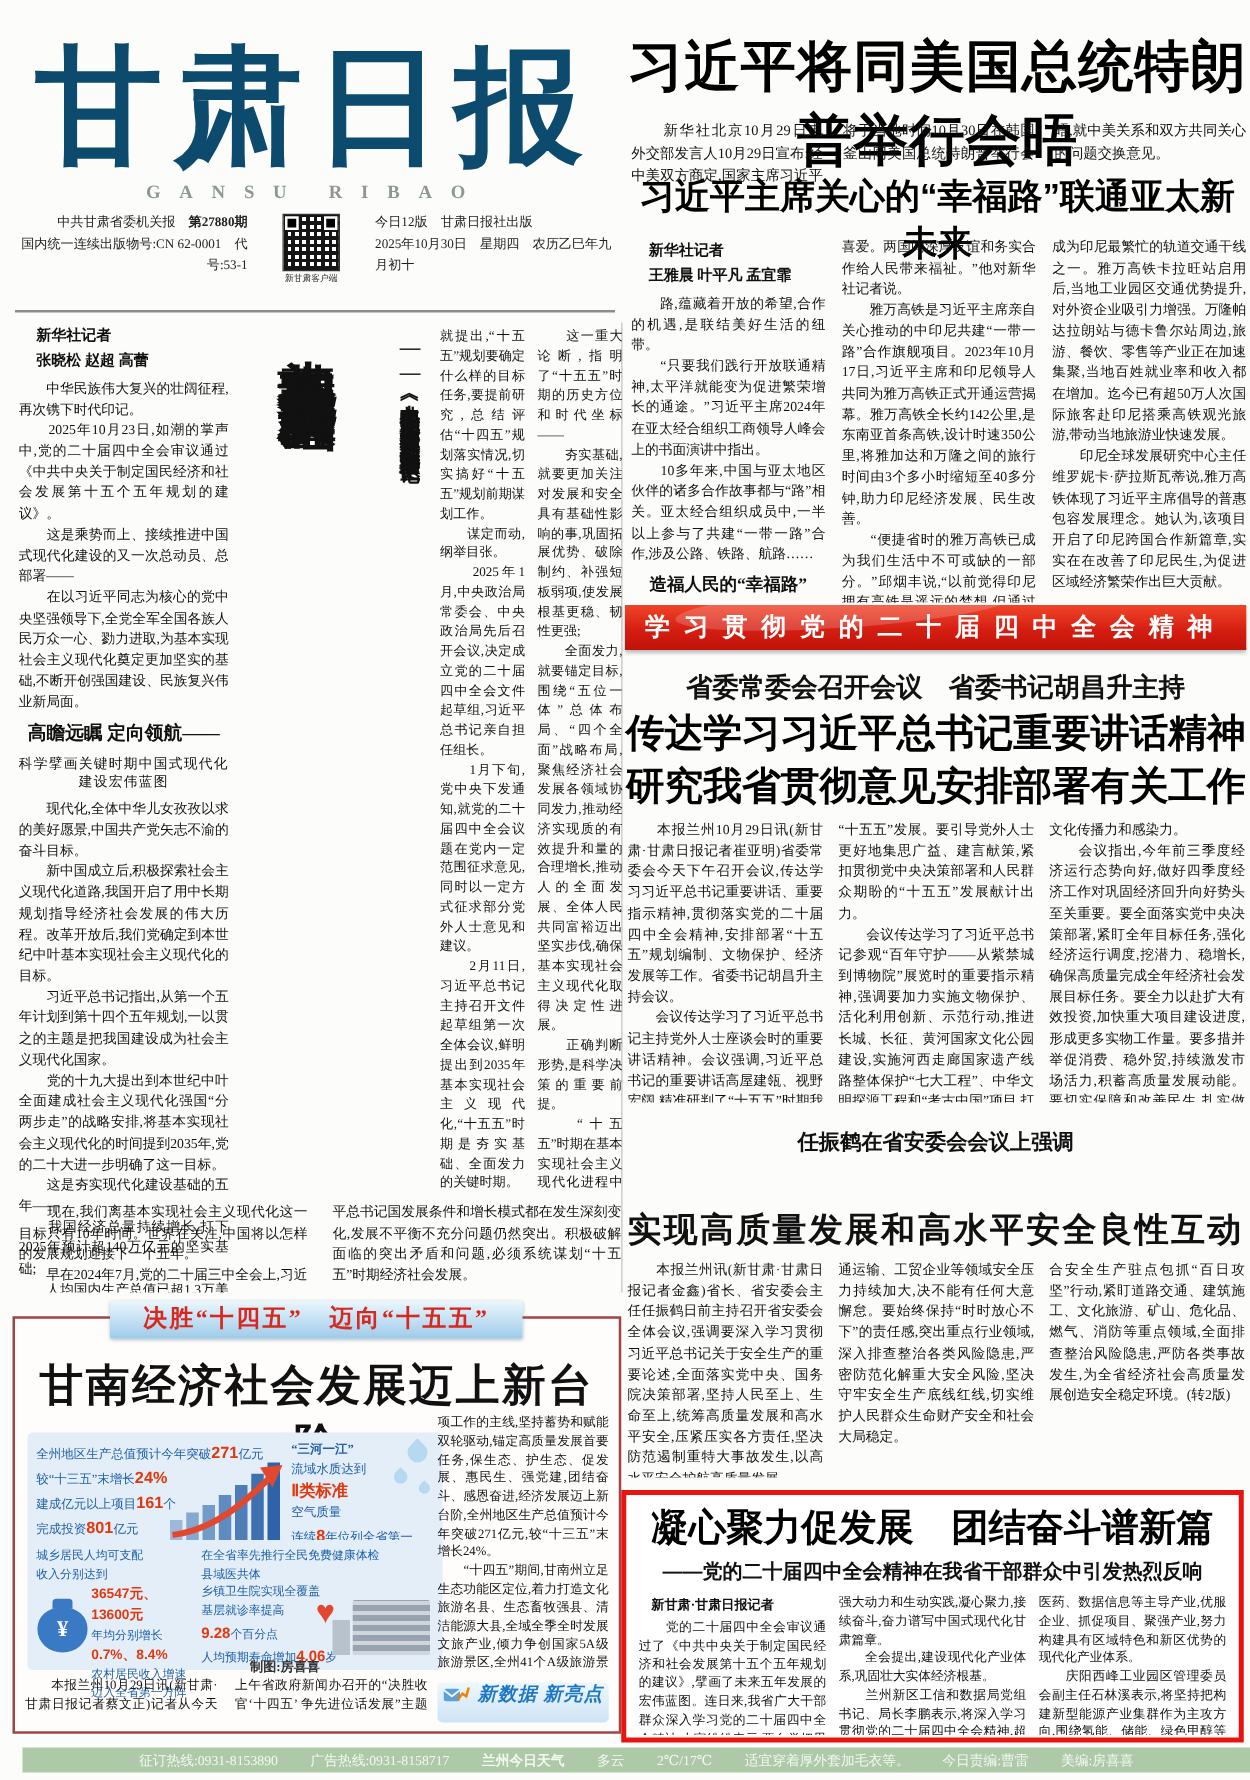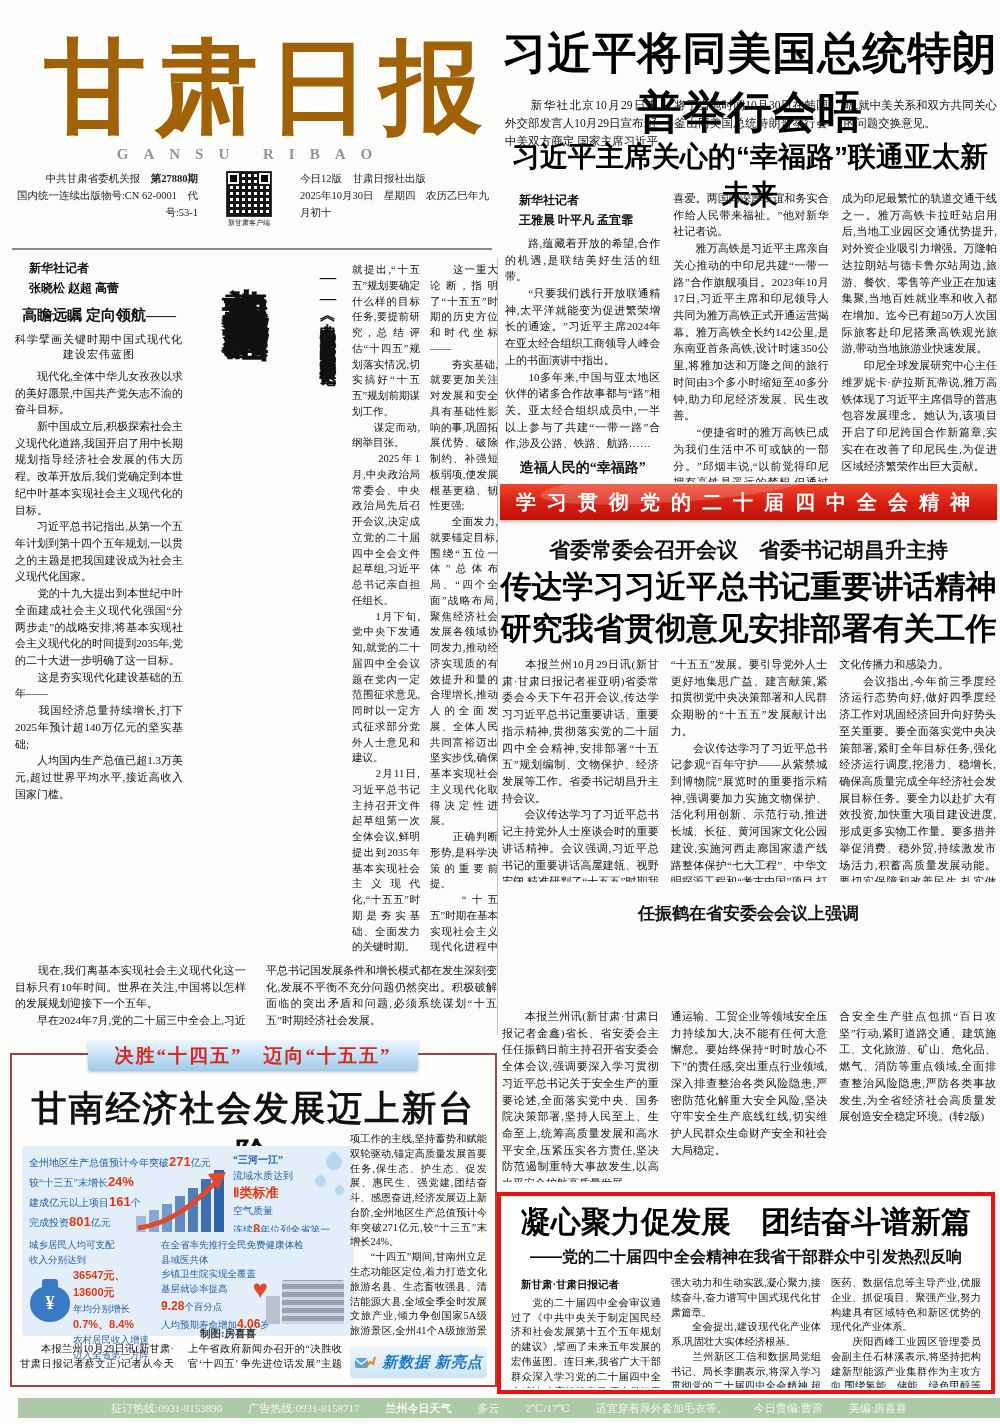--- a/index.html
+++ b/index.html
@@ -3,22 +3,22 @@
 <meta charset="utf-8">
 <style>
   html,body{margin:0;padding:0;background:#e9e7e2;}
   .page{position:relative;width:1000px;height:1424px;background:#fcfcfa;margin:0 auto;
         font-family:"Liberation Serif","DejaVu Serif",serif;color:#111;overflow:hidden;}
   .abs{position:absolute;}
   .body{white-space:pre-line;text-align:justify;}
   .hei{font-family:"Liberation Sans","DejaVu Sans",sans-serif;}
 
   
-  .mast-title{font-size:102px;font-weight:900;color:#a16207;text-align:right;
-              letter-spacing:10px;line-height:1;font-family:Liberation Sans, sans-serif;}
+  .mast-title{font-size:102px;font-weight:900;color:#0c4a6e;text-align:center;
+              letter-spacing:10px;line-height:1;font-family:Liberation Serif, serif;}
   .mast-en{font-size:15px;letter-spacing:15px;color:#8d9896;text-align:center;font-weight:bold;}
   .mast-info{display:flex;align-items:flex-start;justify-content:space-between;gap:28px;font-size:10.5px;color:#222;}
   .mast-info .lines{line-height:1.6;}
   .qr{width:44px;height:44px;border:1px solid #333;position:relative;
       background-image:repeating-linear-gradient(0deg,#151515 0 3px,rgba(255,255,255,0) 3px 6px),
                        repeating-linear-gradient(90deg,#151515 0 3px,#ffffff 3px 6px);}
   .qr::before,.qr::after{content:"";position:absolute;width:11px;height:11px;background:#000;
       box-shadow:inset 0 0 0 2px #fff,inset 0 0 0 4px #000;}
   .qr::before{top:1px;left:1px;} .qr::after{top:1px;right:1px;}
   .qr-cap{font-size:7px;text-align:center;margin-top:1px;}
@@ -64,21 +64,21 @@
        border-radius:46% 46% 50% 50%;display:flex;align-items:center;justify-content:center;}
   .bag::before{content:"";position:absolute;top:-7px;left:12px;width:16px;height:8px;background:#3a79c3;
        border-radius:3px 3px 0 0;}
   .bag span{color:#fff;font-weight:bold;font-size:18px;}
   .heart{position:absolute;color:#e2482f;font-size:26px;right:86px;bottom:26px;}
   .bldg{position:absolute;right:10px;bottom:12px;width:62px;height:44px;background:#97a3b1;
         border-radius:2px;background-image:repeating-linear-gradient(0deg,rgba(255,255,255,.55) 0 3px,rgba(0,0,0,0) 3px 8px);}
   .bldg::before{content:"";position:absolute;left:-16px;bottom:0;width:14px;height:28px;background:#b8c2cd;}
   .gn-caption{font-size:10.5px;font-weight:bold;color:#333;text-align:left;}
   .logo-box{background:linear-gradient(180deg,#eef7fd,#cde4f5);border-radius:4px;display:flex;
-      align-items:center;justify-content:center;gap:6px;color:#1f78c5;font-weight:800;
+      align-items:flex-start;justify-content:center;gap:6px;color:#1f78c5;font-weight:800;
       font-size:15px;font-style:italic;letter-spacing:1px;}
 
   
   .nx-box{border:4px solid #ea1310;background:#fff;}
 
   
   .bbar{background:#adc9a8;color:#f3f8f0;font-size:11px;display:flex;align-items:center;
         justify-content:center;gap:26px;white-space:nowrap;}
 </style>
 </head>
@@ -129,20 +129,24 @@
       <div class="body fs11">成为印尼最繁忙的轨道交通干线之一。雅万高铁卡拉旺站启用后,当地工业园区交通优势提升,对外资企业吸引力增强。万隆帕达拉朗站与德卡鲁尔站周边,旅游、餐饮、零售等产业正在加速集聚,当地百姓就业率和收入都在增加。迄今已有超50万人次国际旅客赴印尼搭乘高铁观光旅游,带动当地旅游业快速发展。
 　　印尼全球发展研究中心主任维罗妮卡·萨拉斯瓦蒂说,雅万高铁体现了习近平主席倡导的普惠包容发展理念。她认为,该项目开启了印尼跨国合作新篇章,实实在在改善了印尼民生,为促进区域经济繁荣作出巨大贡献。</div>
       <div class="subhead">共同发展的“幸福路”</div>
 
     </div>
   </div>
 
   <div class="abs" style="left:15px;top:258px;width:168px;height:776px;overflow:hidden;">
     <div class="byline">新华社记者
 张晓松 赵超 高蕾</div>
+    <div class="body fs11">　　中华民族伟大复兴的壮阔征程,再次镌下时代印记。
+　　2025年10月23日,如潮的掌声中,党的二十届四中全会审议通过《中共中央关于制定国民经济和社会发展第十五个五年规划的建议》。
+　　这是乘势而上、接续推进中国式现代化建设的又一次总动员、总部署——
+　　在以习近平同志为核心的党中央坚强领导下,全党全军全国各族人民万众一心、勠力进取,为基本实现社会主义现代化奠定更加坚实的基础,不断开创强国建设、民族复兴伟业新局面。</div>
     <div class="subhead" style="font-size:15px;">高瞻远瞩 定向领航——</div>
     <div style="font-size:11px;text-align:center;letter-spacing:1px;margin-bottom:6px;">科学擘画关键时期中国式现代化建设宏伟蓝图</div>
     <div class="body fs11">　　现代化,全体中华儿女孜孜以求的美好愿景,中国共产党矢志不渝的奋斗目标。
 　　新中国成立后,积极探索社会主义现代化道路,我国开启了用中长期规划指导经济社会发展的伟大历程。改革开放后,我们党确定到本世纪中叶基本实现社会主义现代化的目标。
 　　习近平总书记指出,从第一个五年计划到第十四个五年规划,一以贯之的主题是把我国建设成为社会主义现代化国家。
 　　党的十九大提出到本世纪中叶全面建成社会主义现代化强国“分两步走”的战略安排,将基本实现社会主义现代化的时间提到2035年,党的二十大进一步明确了这一目标。
 　　这是夯实现代化建设基础的五年——
 　　我国经济总量持续增长,打下2025年预计超140万亿元的坚实基础;
 　　人均国内生产总值已超1.3万美元,超过世界平均水平,接近高收入国家门槛。</div>
   </div>
@@ -178,20 +182,21 @@
     <div class="col body fs11">　　本报兰州10月29日讯(新甘肃·甘肃日报记者崔亚明)省委常委会今天下午召开会议,传达学习习近平总书记重要讲话、重要指示精神,贯彻落实党的二十届四中全会精神,安排部署“十五五”规划编制、文物保护、经济发展等工作。省委书记胡昌升主持会议。
 　　会议传达学习了习近平总书记主持党外人士座谈会时的重要讲话精神。会议强调,习近平总书记的重要讲话高屋建瓴、视野宏阔,精准研判了“十五五”时期我国发展环境面临的深刻复杂变化,明确提出了谋划“十五五”发展的目标任务、思路举措、战略支撑和基本价值取向,具有很强的思想性、科学性和前瞻性。全省各级各方面要把学习贯彻习近平总书记重要讲话精神同党的二十届四中全会精神结合起来,同习近平总书记视察甘肃重要讲话重要指示精神结合起来,结合实际科学谋划好全省</div>
     <div class="col body fs11">“十五五”发展。要引导党外人士更好地集思广益、建言献策,紧扣贯彻党中央决策部署和人民群众期盼的“十五五”发展献计出力。
 　　会议传达学习了习近平总书记参观“百年守护——从紫禁城到博物院”展览时的重要指示精神,强调要加力实施文物保护、活化利用创新、示范行动,推进长城、长征、黄河国家文化公园建设,实施河西走廊国家遗产线路整体保护“七大工程”、中华文明探源工程和“考古中国”项目,打造世界文化遗产保护典范和研究高地。要运用新技术拓展文物展示、教育活动、文创开发于一体的精品展陈,彰显中华民族团结奋斗的精神力量,深化交流互鉴,着力打造具有丝路元素、甘肃特色的国际知名博物馆,增强中华</div>
     <div class="col body fs11">文化传播力和感染力。
 　　会议指出,今年前三季度经济运行态势向好,做好四季度经济工作对巩固经济回升向好势头至关重要。要全面落实党中央决策部署,紧盯全年目标任务,强化经济运行调度,挖潜力、稳增长,确保高质量完成全年经济社会发展目标任务。要全力以赴扩大有效投资,加快重大项目建设进度,形成更多实物工作量。要多措并举促消费、稳外贸,持续激发市场活力,积蓄高质量发展动能。要切实保障和改善民生,扎实做好供暖保供等工作,兜牢民生底线。
 　　会议还研究了其他事项。</div>
   </div>
 
   <div class="abs" style="left:500px;top:902px;width:497px;font-size:17px;font-weight:bold;text-align:center;">任振鹤在省安委会会议上强调</div>
+  <div class="abs" style="left:500px;top:966px;width:497px;font-size:27px;font-weight:bold;letter-spacing:2px;text-align:center;">实现高质量发展和高水平安全良性互动</div>
   <div class="abs cols" style="left:502px;top:1008px;width:494px;height:174px;gap:12px;">
     <div class="col body fs11">　　本报兰州讯(新甘肃·甘肃日报记者金鑫)省长、省安委会主任任振鹤日前主持召开省安委会全体会议,强调要深入学习贯彻习近平总书记关于安全生产的重要论述,全面落实党中央、国务院决策部署,坚持人民至上、生命至上,统筹高质量发展和高水平安全,压紧压实各方责任,坚决防范遏制重特大事故发生,以高水平安全护航高质量发展。</div>
     <div class="col body fs11">通运输、工贸企业等领域安全压力持续加大,决不能有任何大意懈怠。要始终保持“时时放心不下”的责任感,突出重点行业领域,深入排查整治各类风险隐患,严密防范化解重大安全风险,坚决守牢安全生产底线红线,切实维护人民群众生命财产安全和社会大局稳定。</div>
     <div class="col body fs11">合安全生产驻点包抓“百日攻坚”行动,紧盯道路交通、建筑施工、文化旅游、矿山、危化品、燃气、消防等重点领域,全面排查整治风险隐患,严防各类事故发生,为全省经济社会高质量发展创造安全稳定环境。(转2版)</div>
   </div>
 
   <div class="abs gn-box" style="left:10px;top:1053px;width:483px;height:330px;"></div>
   <div class="abs gn-banner" style="left:88px;top:1041px;width:330px;height:30px;">决胜“十四五”　迈向“十五五”</div>
   <div class="abs hei" style="left:20px;top:1085px;width:467px;font-size:35px;font-weight:800;text-align:center;letter-spacing:2px;">甘南经济社会发展迈上新台阶</div>
 

